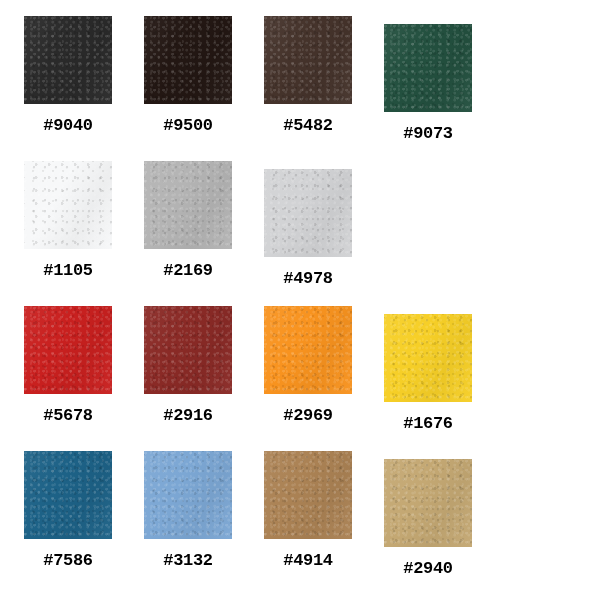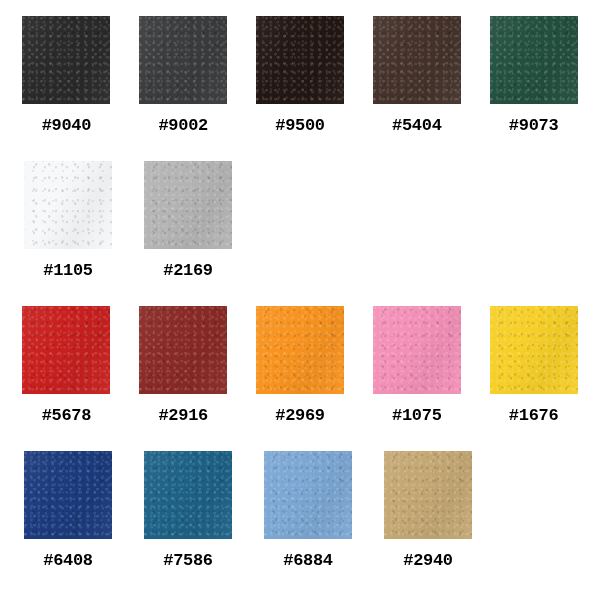--- a/index.html
+++ b/index.html
@@ -30,20 +30,21 @@
   }
   .swatch-cell {
     width: 104px;
     margin-right: 16px;
     display: flex;
     flex-direction: column;
     align-items: center;
   }
   .swatch-cell:last-child {
     margin-right: 0;
+    margin-top: 8px;
   }
   .swatch-chip {
     width: 88px;
     height: 88px;
     position: relative;
     overflow: hidden;
   }
   
   .swatch-chip::before {
     content: "";
@@ -83,79 +84,75 @@
 </head>
 <body>
 
 <div id="swatch-grid">
     <div class="swatch-row">
       <div class="swatch-cell">
         <div class="swatch-chip" style="background-color: rgb(42, 42, 42);"></div>
         <div class="swatch-label">#9040</div>
       </div>
       <div class="swatch-cell">
-        <div class="swatch-chip" style="background-color: rgb(58, 60, 62);"></div>
-        <div class="swatch-label">#9002</div>
-      </div>
-      <div class="swatch-cell">
         <div class="swatch-chip" style="background-color: rgb(35, 23, 19);"></div>
         <div class="swatch-label">#9500</div>
       </div>
       <div class="swatch-cell">
         <div class="swatch-chip" style="background-color: rgb(69, 51, 43);"></div>
-        <div class="swatch-label">#5404</div>
+        <div class="swatch-label">#5482</div>
       </div>
       <div class="swatch-cell">
         <div class="swatch-chip" style="background-color: rgb(35, 80, 63);"></div>
         <div class="swatch-label">#9073</div>
       </div>
     </div>
     <div class="swatch-row">
       <div class="swatch-cell">
         <div class="swatch-chip" style="background-color: rgb(247, 248, 249);"></div>
         <div class="swatch-label">#1105</div>
       </div>
       <div class="swatch-cell">
         <div class="swatch-chip" style="background-color: rgb(180, 180, 180);"></div>
         <div class="swatch-label">#2169</div>
+      </div>
+      <div class="swatch-cell">
+        <div class="swatch-chip" style="background-color: rgb(210, 211, 213);"></div>
+        <div class="swatch-label">#4978</div>
       </div>
     </div>
     <div class="swatch-row">
       <div class="swatch-cell">
         <div class="swatch-chip" style="background-color: rgb(201, 32, 31);"></div>
         <div class="swatch-label">#5678</div>
       </div>
       <div class="swatch-cell">
         <div class="swatch-chip" style="background-color: rgb(138, 42, 38);"></div>
         <div class="swatch-label">#2916</div>
       </div>
       <div class="swatch-cell">
         <div class="swatch-chip" style="background-color: rgb(248, 147, 31);"></div>
         <div class="swatch-label">#2969</div>
       </div>
       <div class="swatch-cell">
-        <div class="swatch-chip" style="background-color: rgb(244, 144, 184);"></div>
-        <div class="swatch-label">#1075</div>
-      </div>
-      <div class="swatch-cell">
         <div class="swatch-chip" style="background-color: rgb(246, 207, 39);"></div>
         <div class="swatch-label">#1676</div>
       </div>
     </div>
     <div class="swatch-row">
       <div class="swatch-cell">
-        <div class="swatch-chip" style="background-color: rgb(27, 59, 126);"></div>
-        <div class="swatch-label">#6408</div>
-      </div>
-      <div class="swatch-cell">
         <div class="swatch-chip" style="background-color: rgb(29, 98, 135);"></div>
         <div class="swatch-label">#7586</div>
       </div>
       <div class="swatch-cell">
         <div class="swatch-chip" style="background-color: rgb(124, 167, 212);"></div>
-        <div class="swatch-label">#6884</div>
+        <div class="swatch-label">#3132</div>
+      </div>
+      <div class="swatch-cell">
+        <div class="swatch-chip" style="background-color: rgb(171, 130, 84);"></div>
+        <div class="swatch-label">#4914</div>
       </div>
       <div class="swatch-cell">
         <div class="swatch-chip" style="background-color: rgb(196, 168, 115);"></div>
         <div class="swatch-label">#2940</div>
       </div>
     </div>
   </div>
 
 </body></html>

